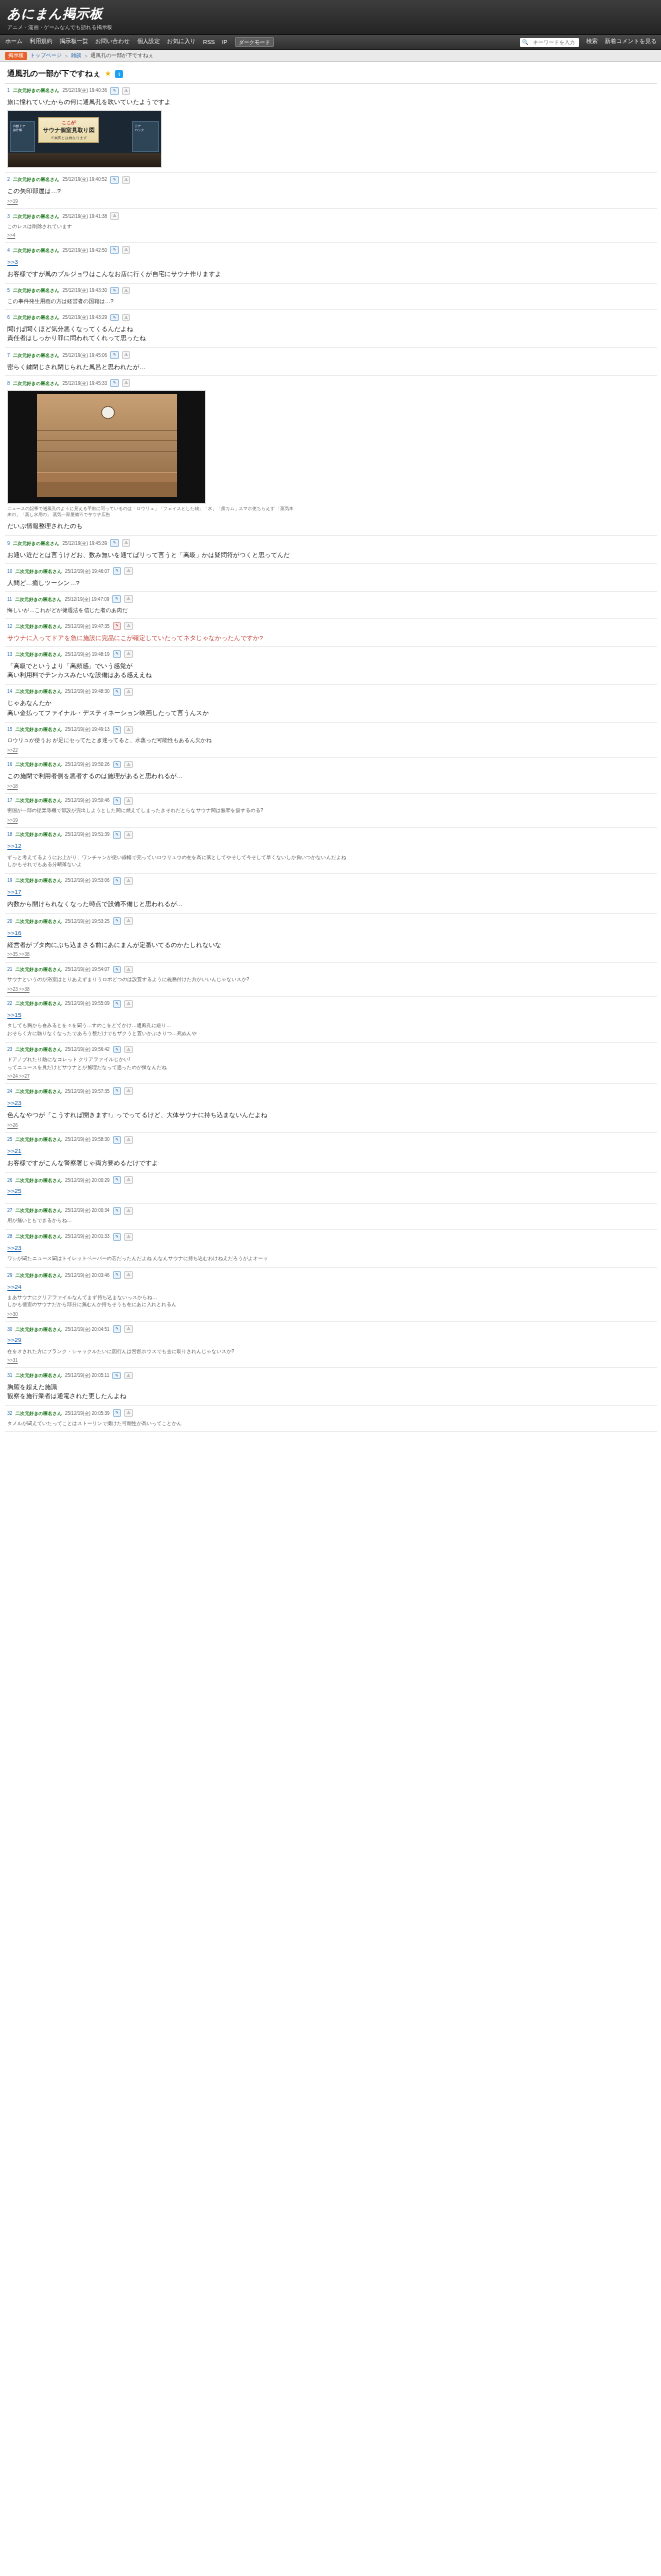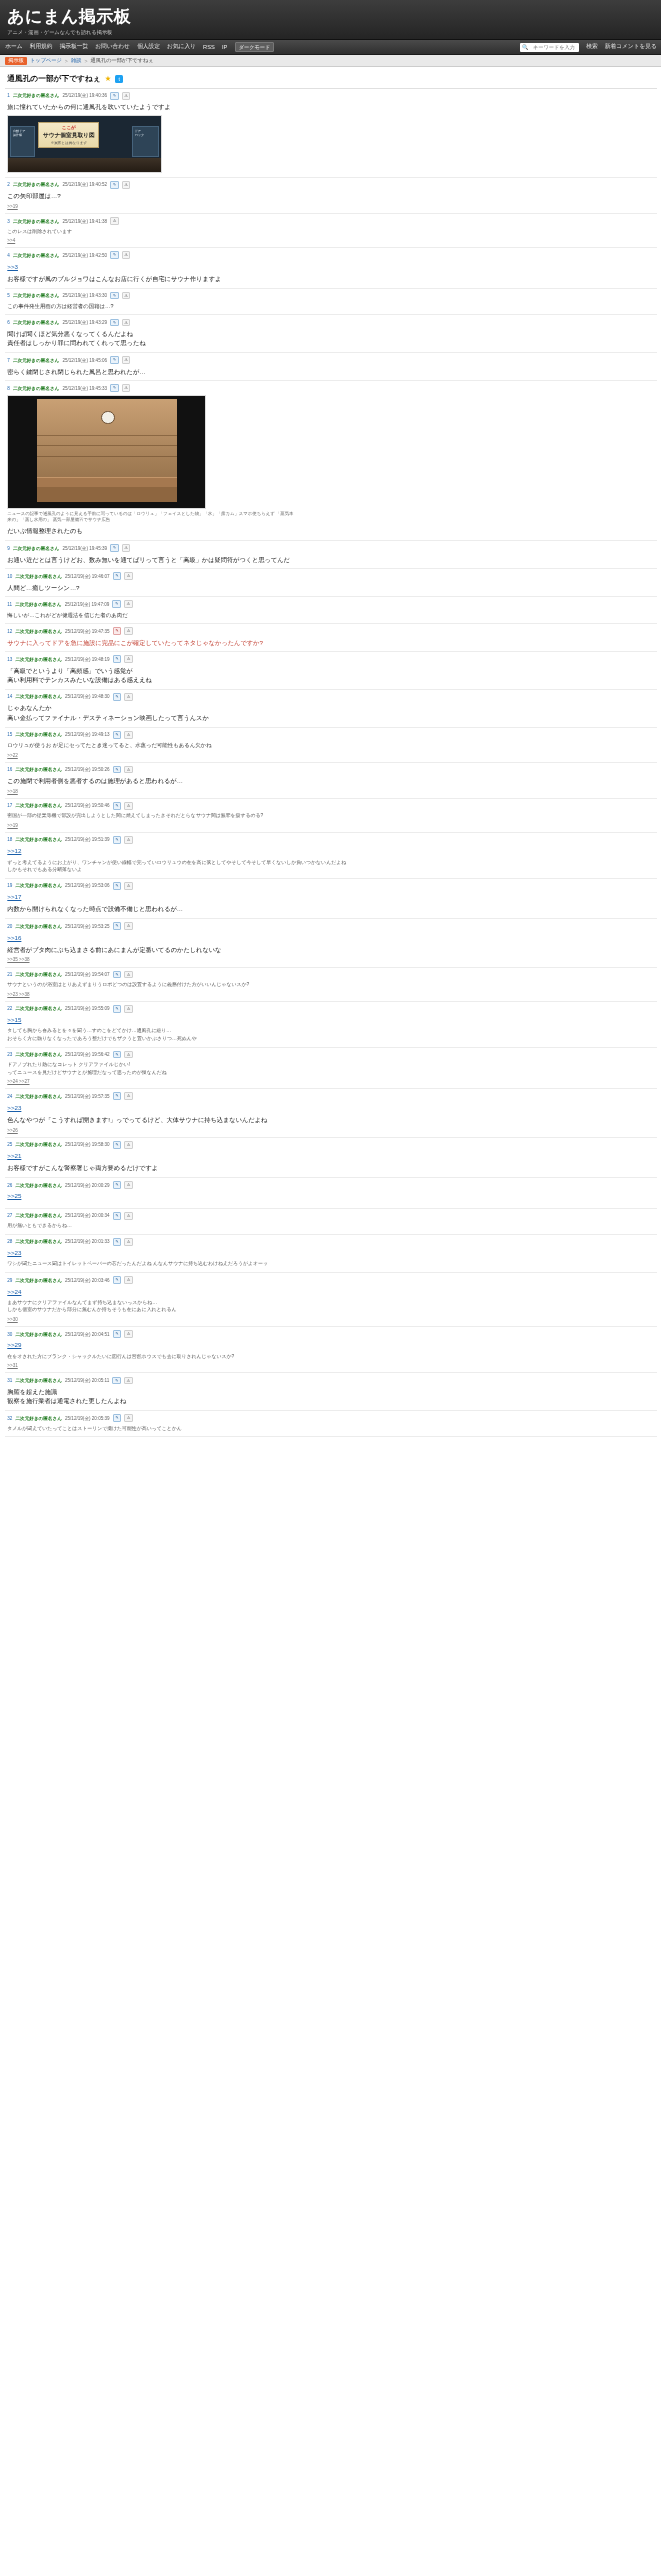--- a/index.html
+++ b/index.html
@@ -13,21 +13,21 @@
   .page { width: 662px; position: relative; }
 
   
   .site-header {
     background: linear-gradient(#3d3d3d, #242424);
     color: #fff;
     padding: 5.2px 7.2px 3.1px 7.2px;
     border-bottom: 0.5px solid #111;
   }
   .site-title {
-    font-size: 17px; font-weight: bold; letter-spacing: 0.5px;
+    font-size: 13px; font-weight: bold; letter-spacing: 0.5px; font-style: italic;
   }
   .site-sub { font-size: 5.2px; color: #c9c9c9; margin-top: 1px; }
 
   .navbar {
     background: linear-gradient(#4a4a4a, #2f2f2f);
     display: flex; align-items: center;
     padding: 2.1px 5.2px;
     border-bottom: 0.5px solid #1a1a1a;
     gap: 7.2px;
     color: #e8e8e8;

